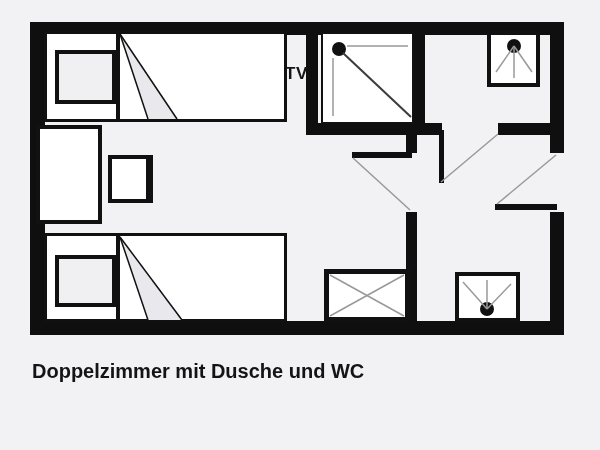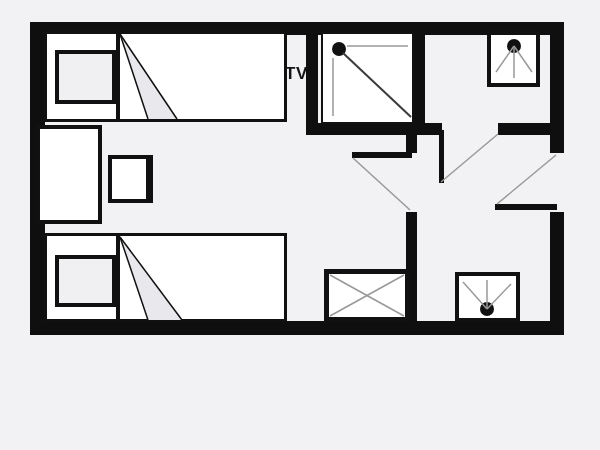--- a/index.html
+++ b/index.html
@@ -82,13 +82,14 @@
 
     <line x1="330" y1="275" x2="404" y2="316" stroke="var(--detail)" stroke-width="1.5"></line>
     <line x1="404" y1="275" x2="330" y2="316" stroke="var(--detail)" stroke-width="1.5"></line>
 
     <line x1="353" y1="158" x2="410" y2="210" stroke="var(--detail)" stroke-width="1.5"></line>
     <line x1="441" y1="182" x2="498" y2="134" stroke="var(--detail)" stroke-width="1.5"></line>
     <line x1="497" y1="204" x2="556" y2="155" stroke="var(--detail)" stroke-width="1.5"></line>
   </svg>
 
   <div class="txt" id="tv-label">TV</div>
+  <div class="txt" id="caption">Doppelzimmer mit Dusche und WC</div>
 </div>
 
 </body></html>

